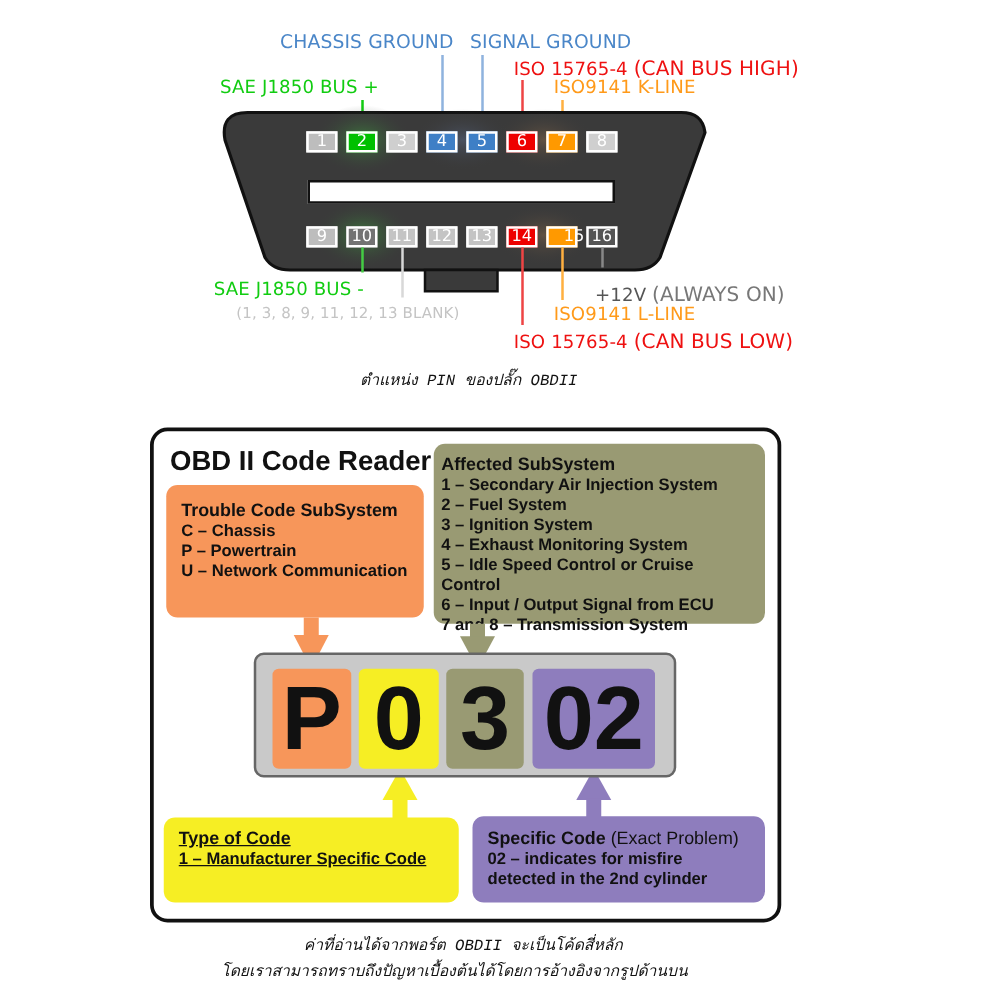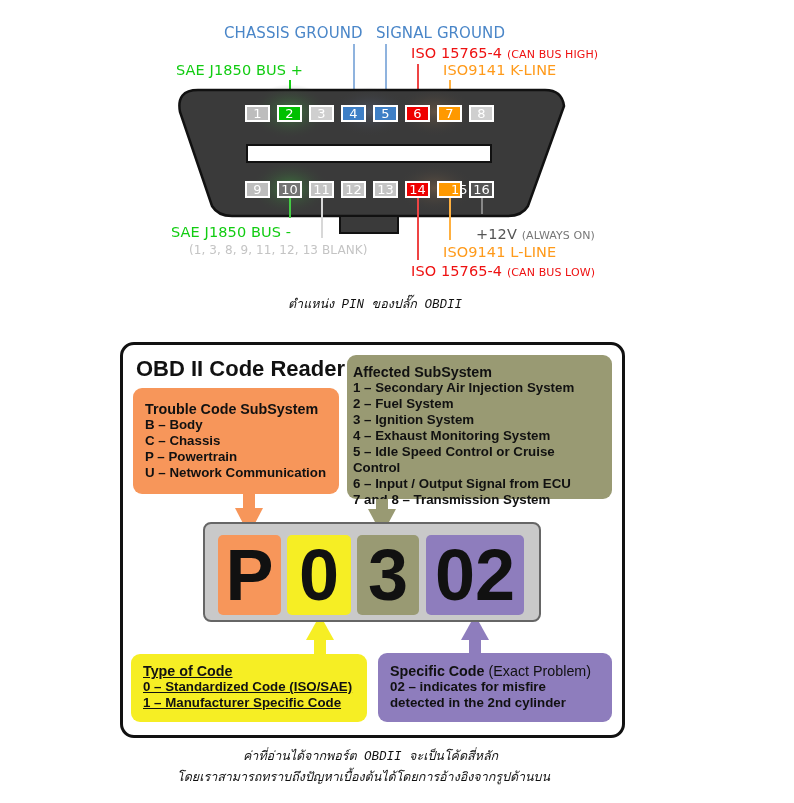--- a/index.html
+++ b/index.html
@@ -1,20 +1,20 @@
 <!DOCTYPE html>
 <html><head>
 <meta charset="utf-8">
 <style>
   html, body { margin: 0; padding: 0; background: #ffffff; }
   body { width: 794px; height: 803px; position: relative; overflow: hidden; font-family: "Liberation Sans", sans-serif; }
 
   
   .lbl { position: absolute; white-space: nowrap; font-family: "DejaVu Sans", sans-serif; font-size: 14.5px; letter-spacing: 0.1px; }
-  .lbl small { font-size: 11px; }
+  .lbl small { font-size: 16px; }
   .vline { position: absolute; width: 2px; }
   .connector-svg { position: absolute; left: 0; top: 0; }
   .pin { position: absolute; width: 25px; height: 17px; box-sizing: border-box; border: 2px solid #ffffff;
          color: #ffffff; font-family: "DejaVu Sans", sans-serif; font-size: 13px; line-height: 13px; text-align: center; }
   .slot { position: absolute; left: 246px; top: 144px; width: 246px; height: 19px; background: #ffffff; border: 2px solid #111; box-sizing: border-box; }
   .caption { position: absolute; font-family: Liberation Mono, monospace; font-style: italic; font-size: 12.5px; color: #111; white-space: nowrap; }
 
   
   .frame { position: absolute; left: 120px; top: 342px; width: 505px; height: 396px; border: 3px solid #111; border-radius: 14px; box-sizing: border-box; background: #fff; }
   .title { position: absolute; left: 136px; top: 356px; font-size: 22px; font-weight: bold; color: #111; }
@@ -113,21 +113,20 @@
 
   <div class="caption" style="left:288px;top:294px;">ตำแหน่ง PIN ของปลั๊ก OBDII</div>
 </div>
 
 <div>
   <div class="frame"></div>
   <div class="title">OBD II Code Reader</div>
 
   <div class="box orange" style="left:133px;top:388px;width:206px;height:106px;padding:13px 0 0 12px;">
     <div class="head">Trouble Code SubSystem</div>
-    <div>B – Body</div>
     <div>C – Chassis</div>
     <div>P – Powertrain</div>
     <div>U – Network Communication</div>
   </div>
 
   <div class="box olive" style="left:347px;top:355px;width:265px;height:144px;padding:9px 12px 0 6px;">
     <div class="head">Affected SubSystem</div>
     <div>1 – Secondary Air Injection System</div>
     <div>2 – Fuel System</div>
     <div>3 – Ignition System</div>
@@ -157,21 +156,20 @@
   </svg>
 
   <div class="code-bar"></div>
   <div class="code-cell orange" style="left:218px;width:63px;">P</div>
   <div class="code-cell yellow" style="left:287px;width:64px;">0</div>
   <div class="code-cell olive" style="left:357px;width:62px;">3</div>
   <div class="code-cell purple" style="left:426px;width:98px;">02</div>
 
   <div class="box yellow" style="left:131px;top:654px;width:236px;height:68px;padding:9px 0 0 12px;text-decoration:underline;">
     <div class="head">Type of Code</div>
-    <div>0 – Standardized Code (ISO/SAE)</div>
     <div>1 – Manufacturer Specific Code</div>
   </div>
 
   <div class="box purple" style="left:378px;top:653px;width:234px;height:69px;padding:10px 0 0 12px;">
     <div class="head">
       <span>Specific Code</span>
       <span class="light">(Exact Problem)</span>
     </div>
     <div>02 –  indicates for misfire</div>
     <div>detected in the 2nd cylinder</div>

